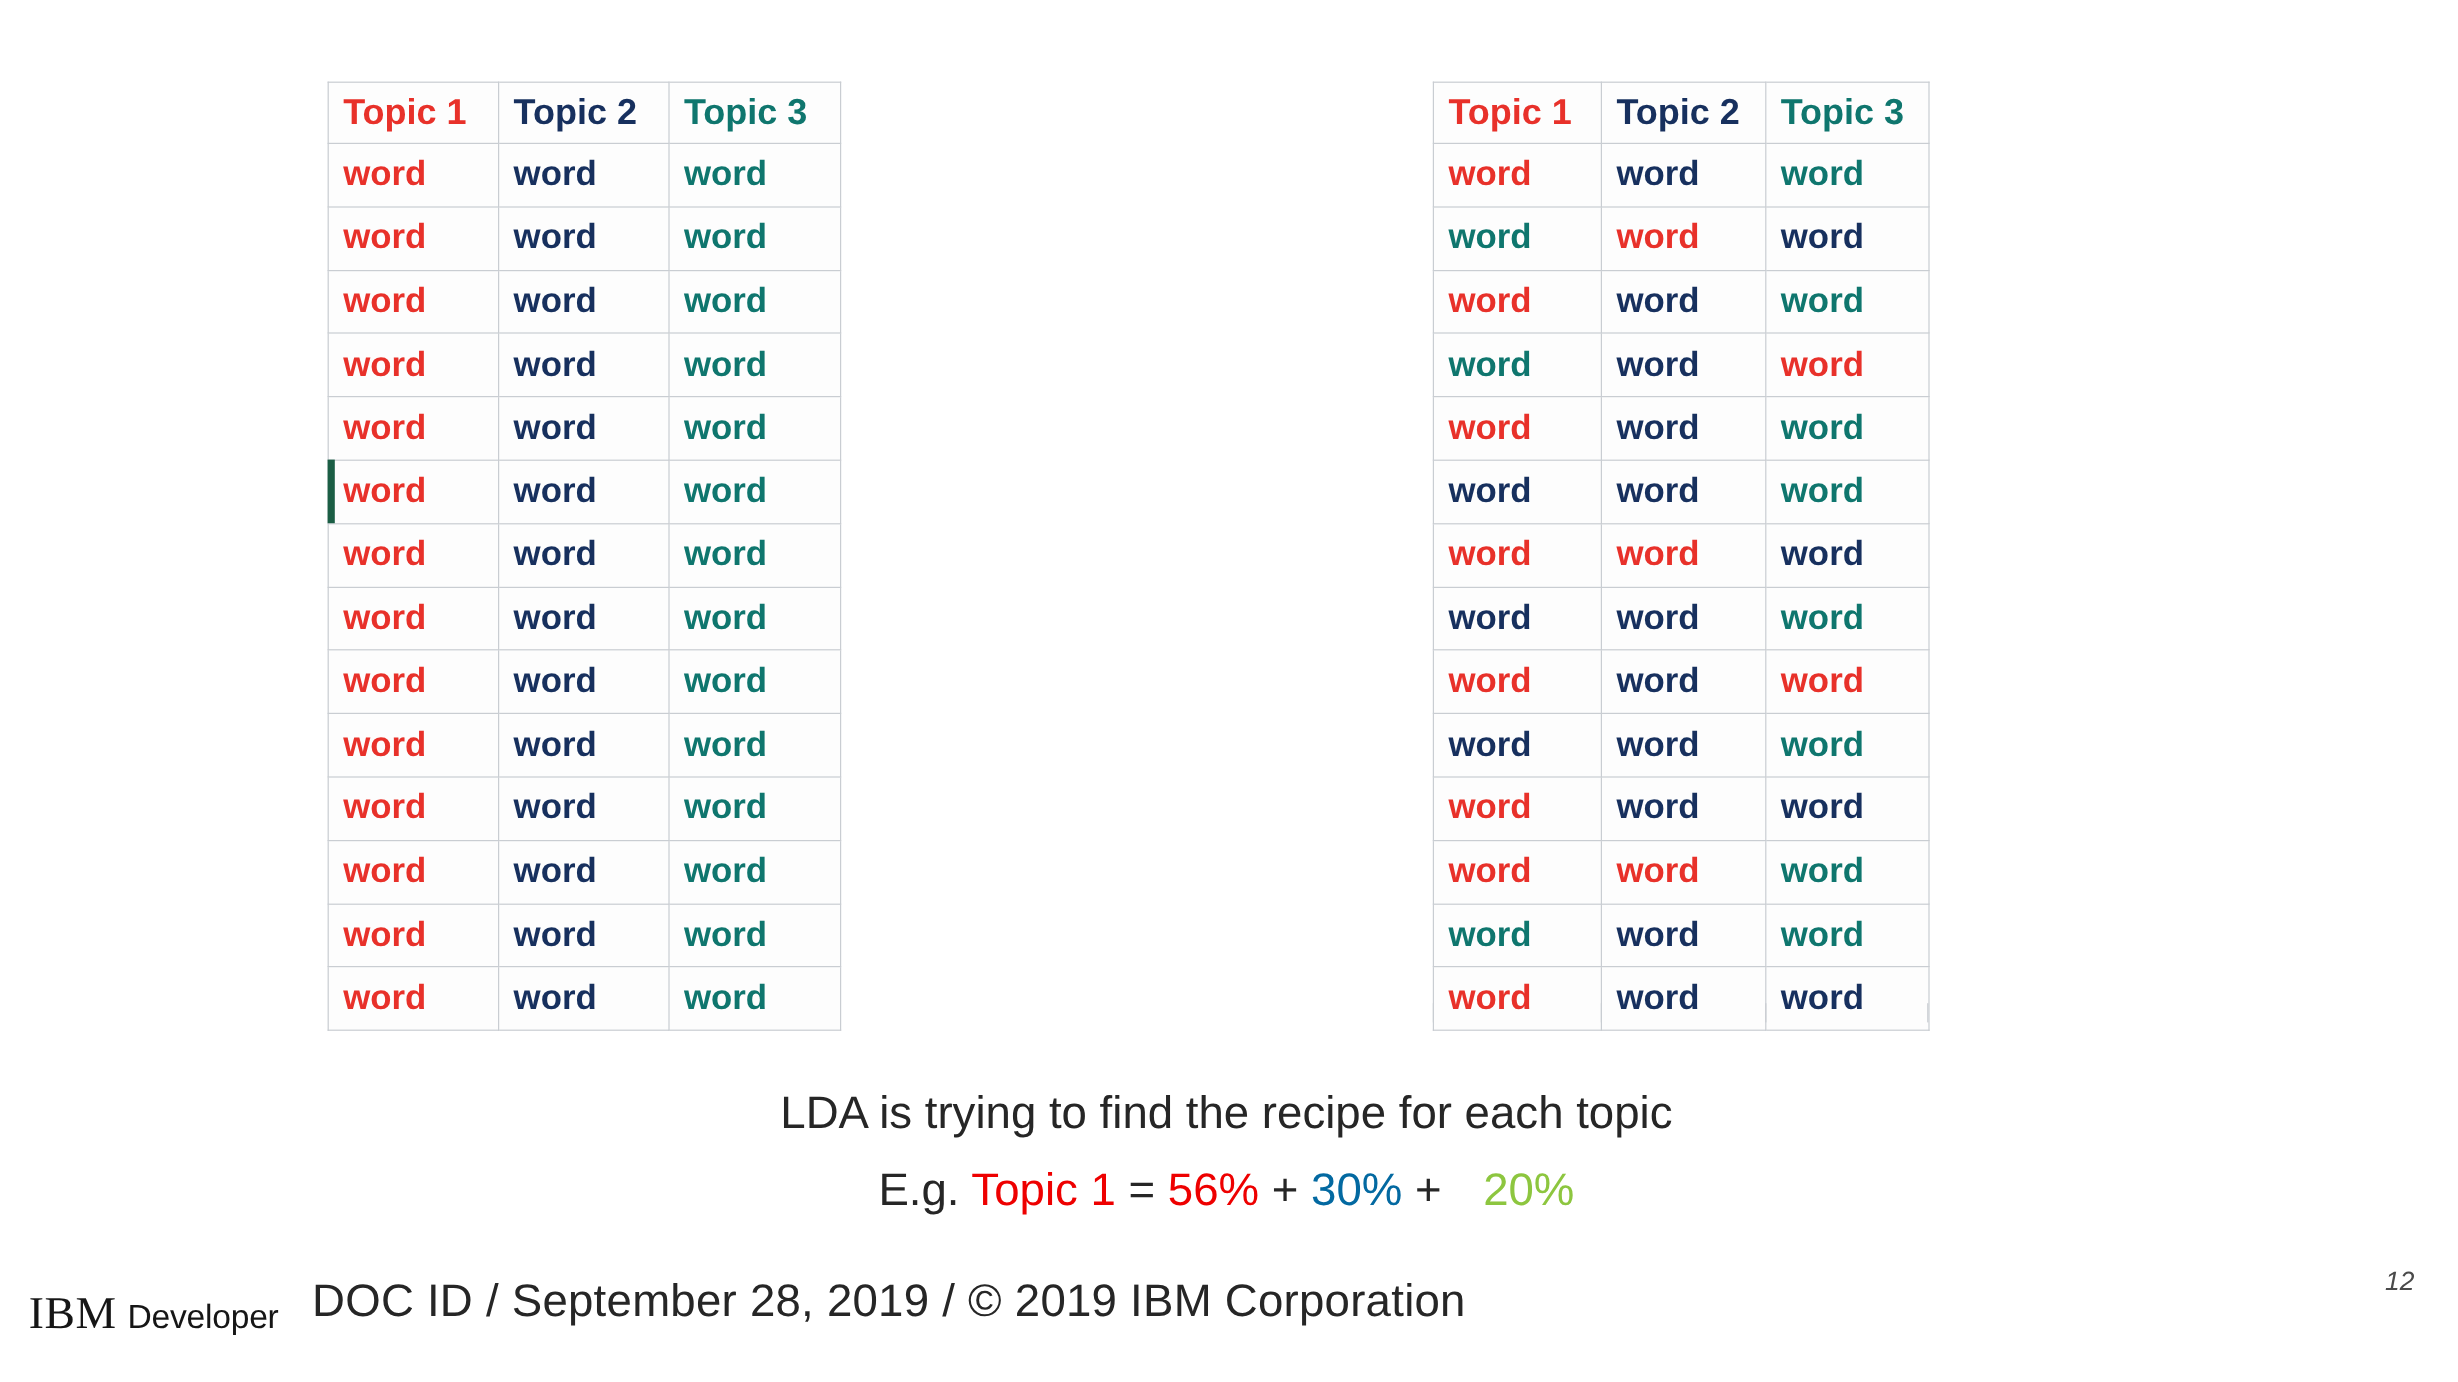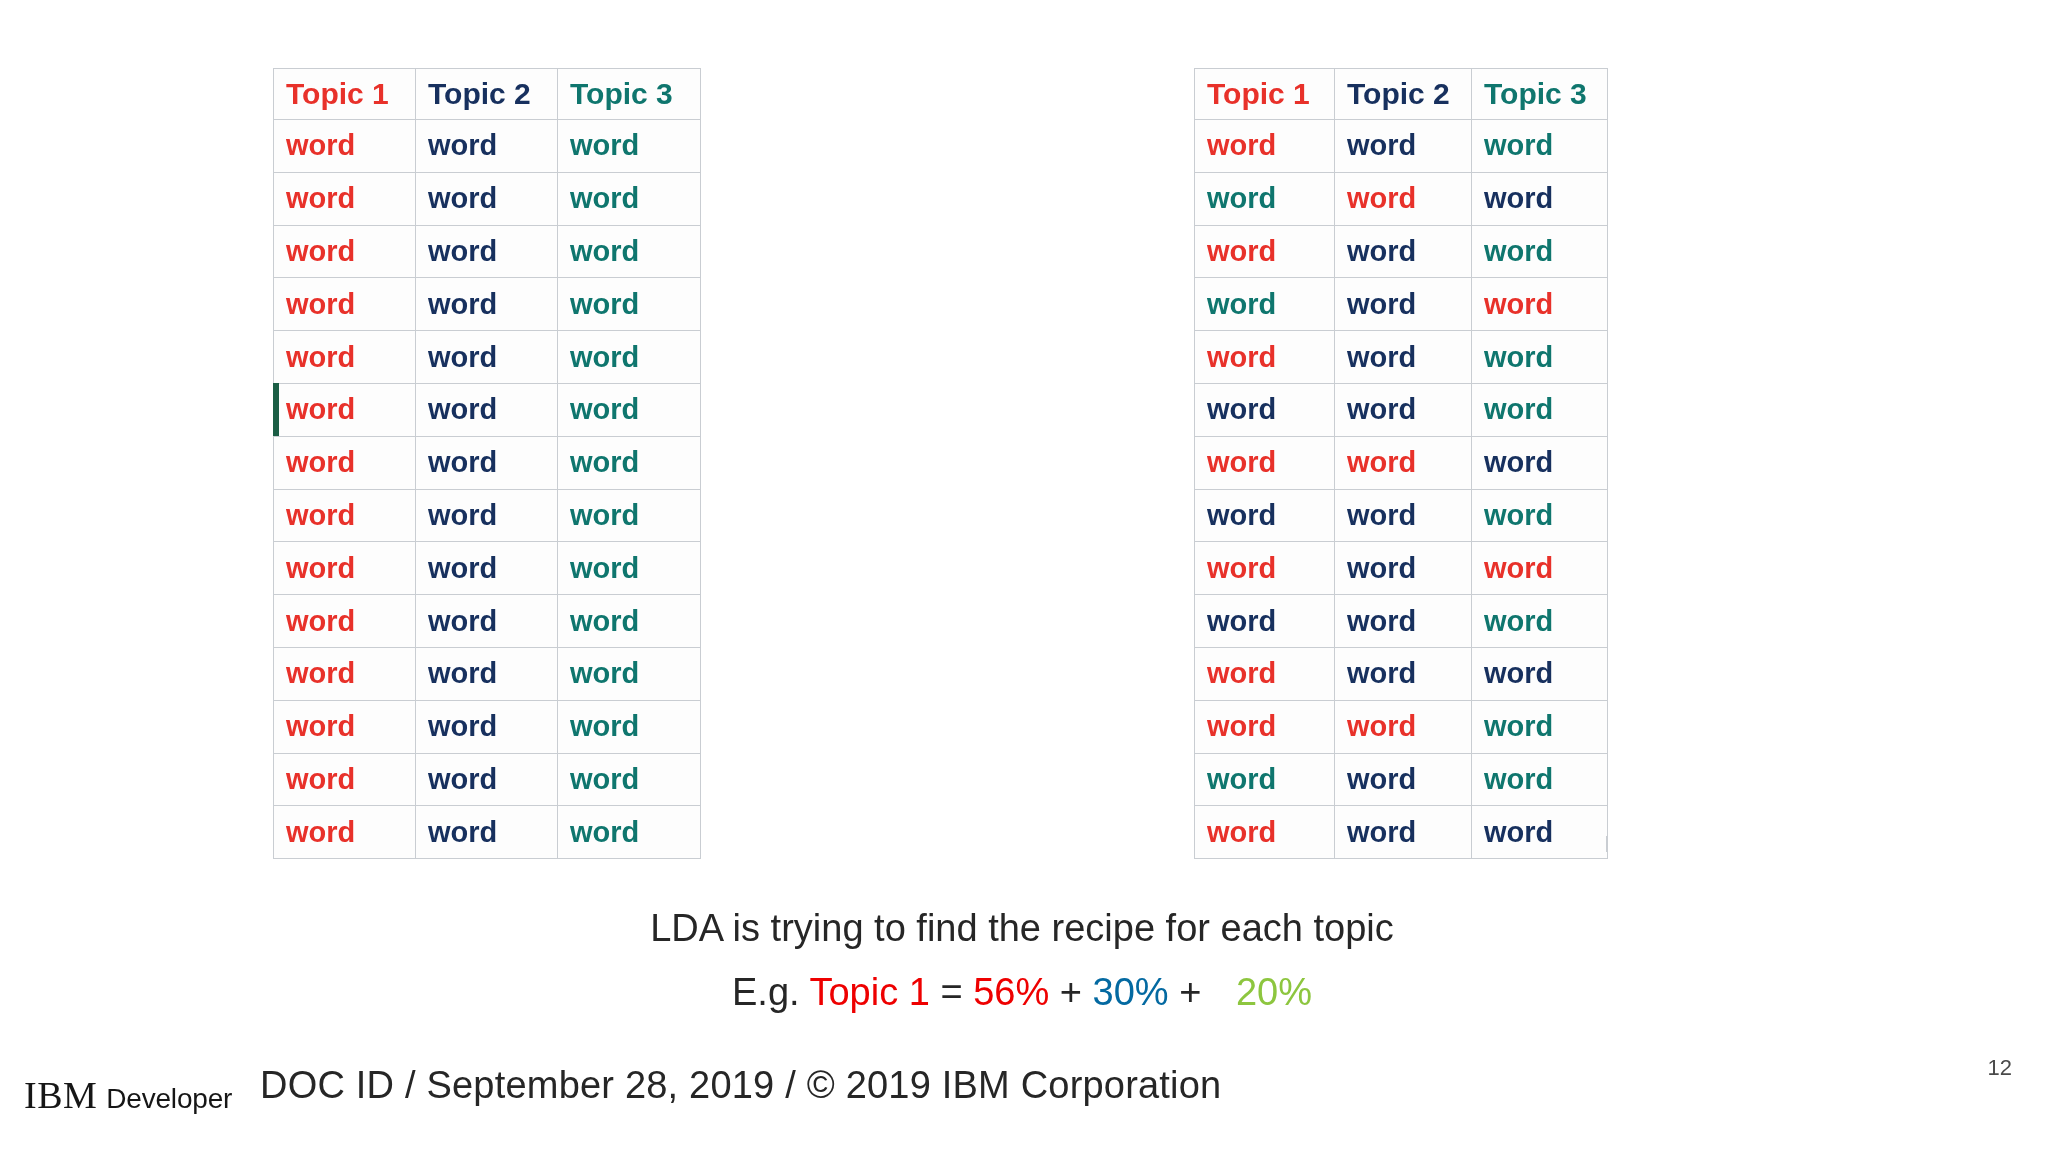--- a/index.html
+++ b/index.html
@@ -156,20 +156,21 @@
     color: #262626;
     font-weight: 400;
     letter-spacing: 0.2px;
   }
   .page-number {
     position: absolute;
     right: 36px;
     top: 21px;
     font-size: 22px;
     color: #4a4a4a;
+    font-style: italic;
   }
 </style>
 </head>
 <body>
 
 <div class="slide">
 
   <table class="topic-table" id="table-left">
     <colgroup>
       <col class="c1">

